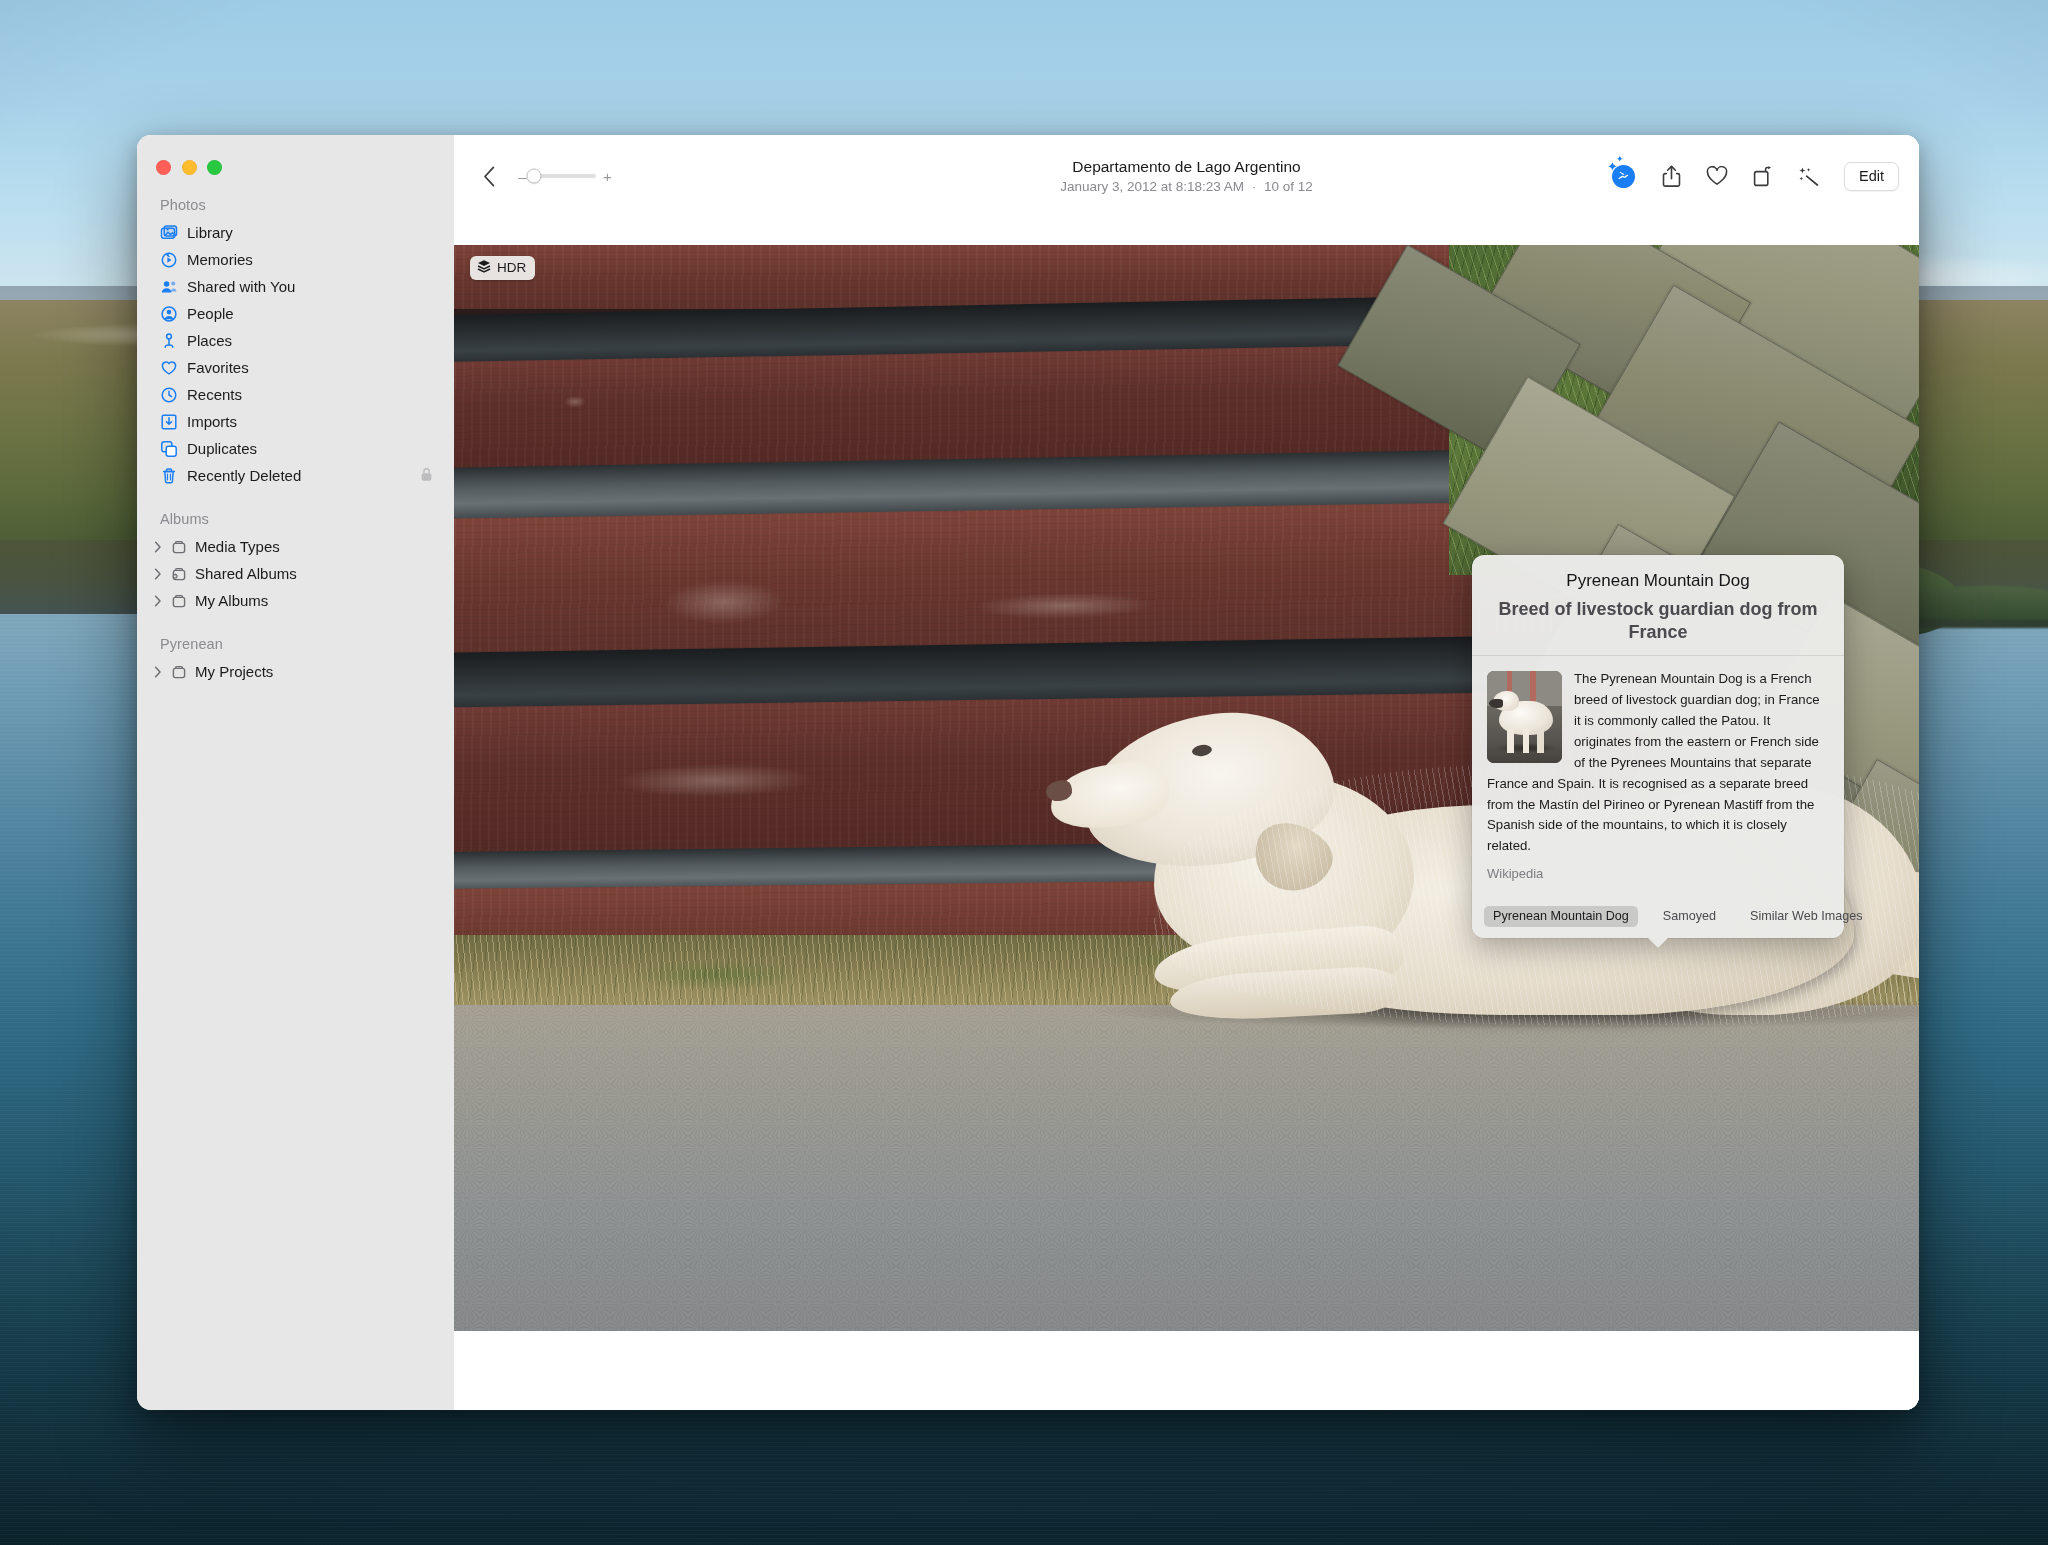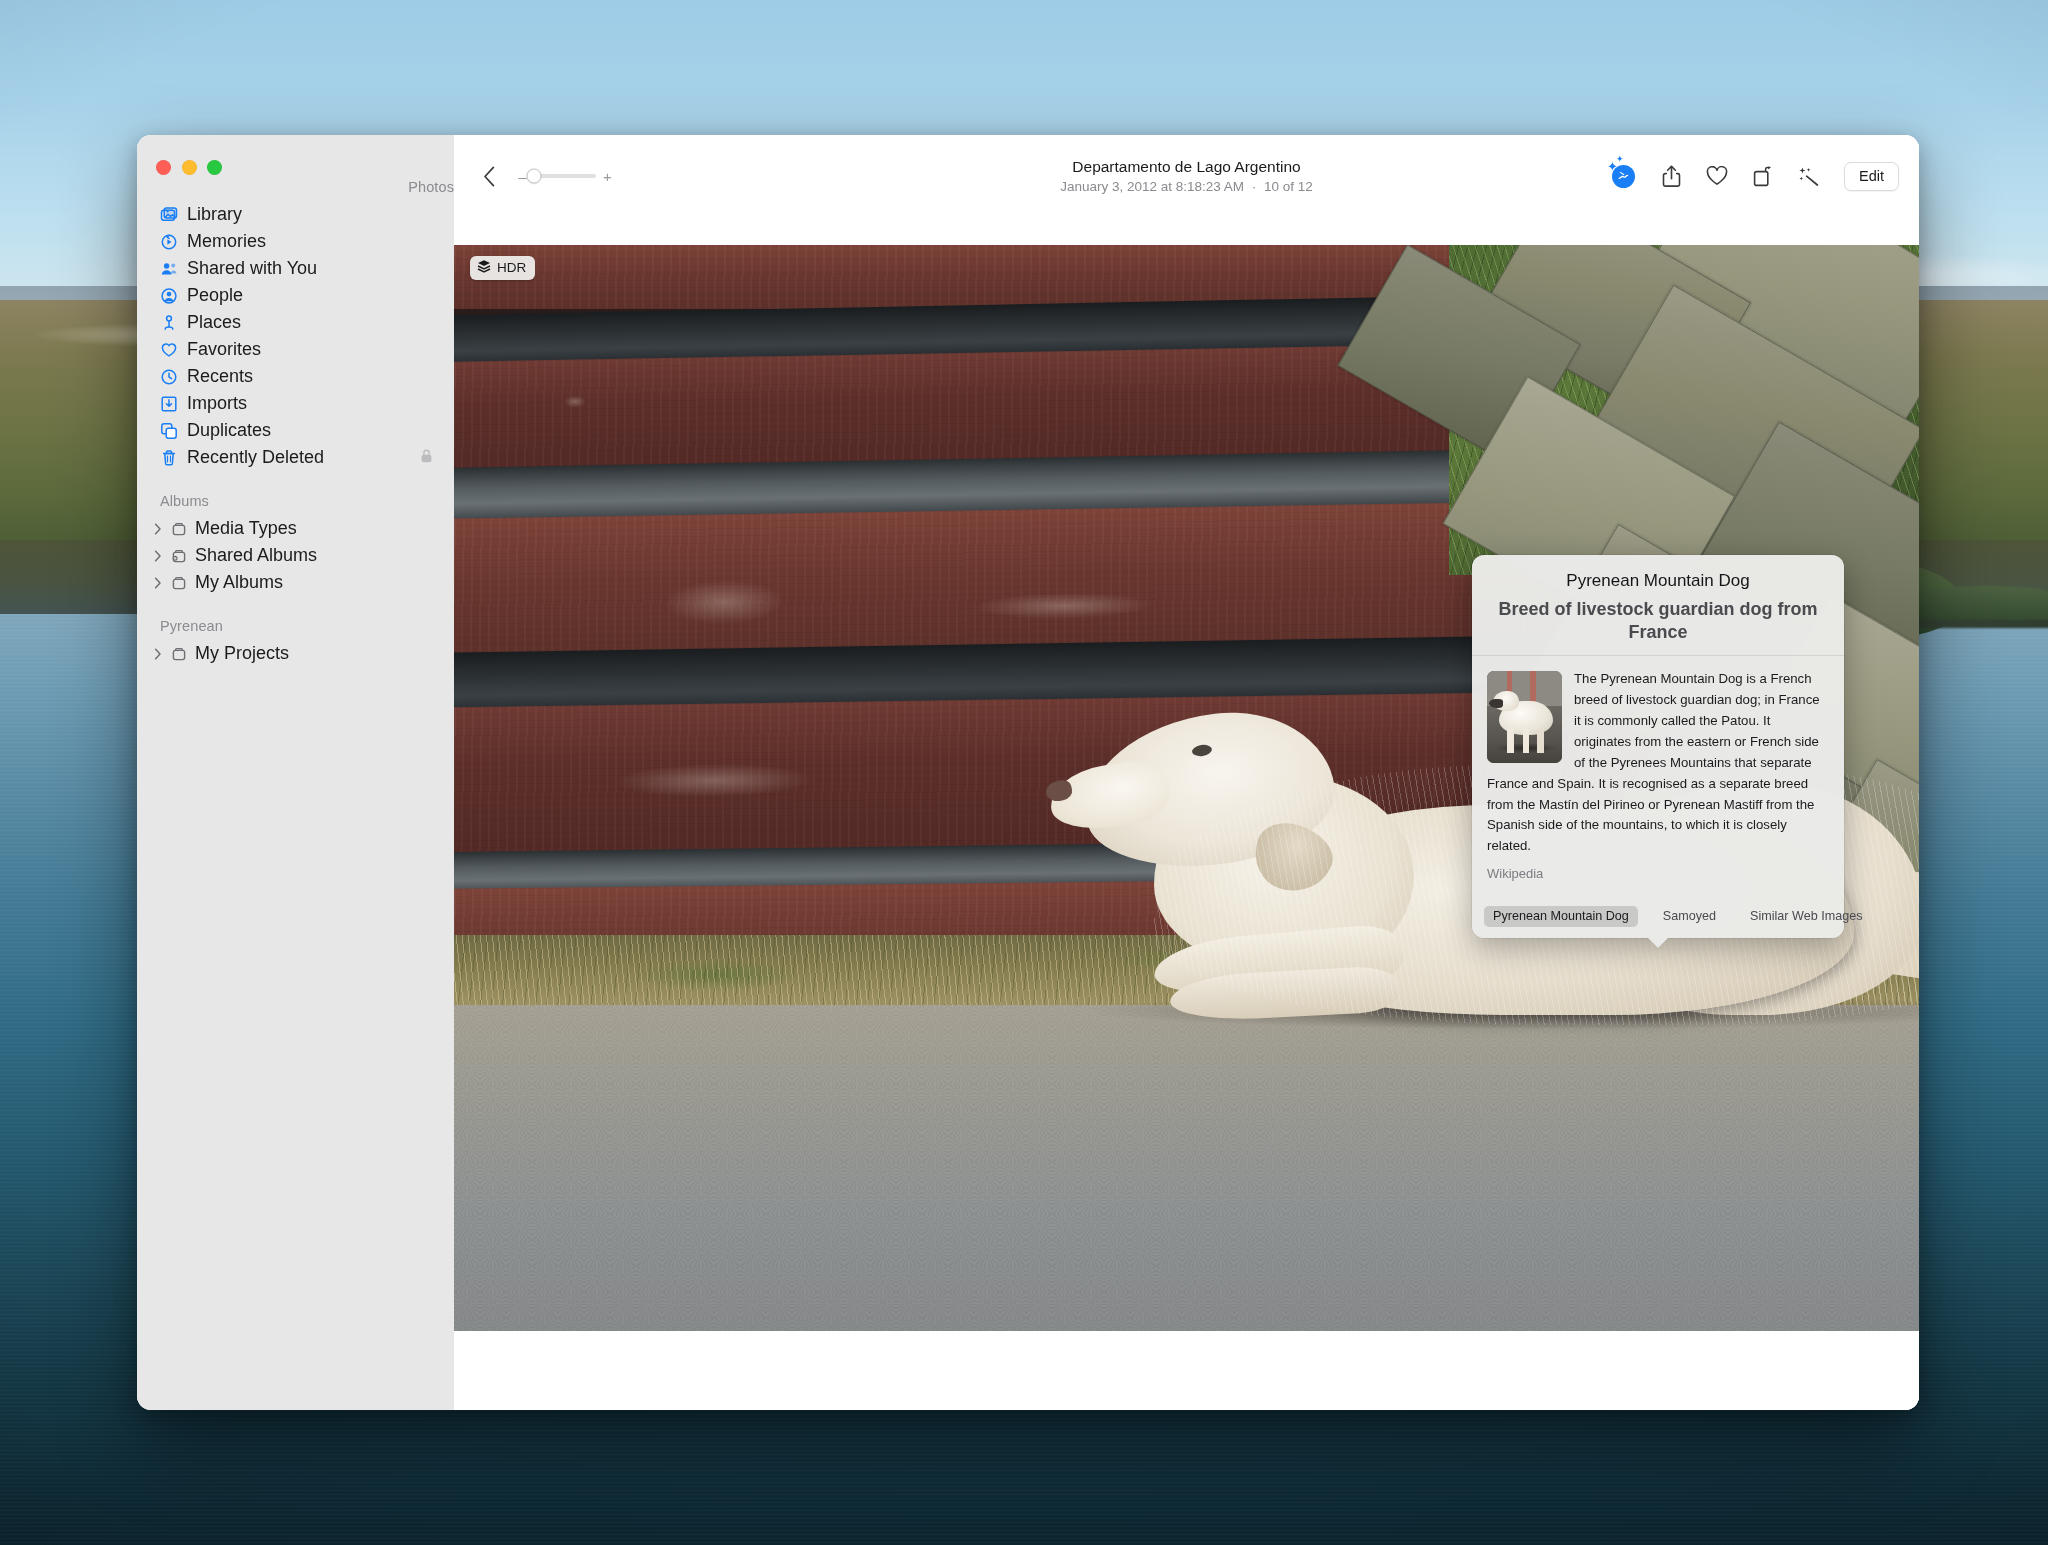--- a/index.html
+++ b/index.html
@@ -102,25 +102,25 @@
   }
   .tl { width: 15px; height: 15px; border-radius: 50%; }
   .tl.red    { background: #ff5f57; box-shadow: inset 0 0 0 .5px rgba(0,0,0,.07); }
   .tl.yellow { background: #febc2e; box-shadow: inset 0 0 0 .5px rgba(0,0,0,.07); }
   .tl.green  { background: #28c840; box-shadow: inset 0 0 0 .5px rgba(0,0,0,.07); }
 
   .sb-section {
     font-size: 14.5px; color: #8b8b90; font-weight: 400;
     padding: 0 0 6px 23px; margin-top: 22px; letter-spacing: .1px;
   }
-  .sb-section.first { margin-top: 0; text-align: right; }
+  .sb-section.first { margin-top: 18px; }
   .sb-item {
     display: flex; align-items: center; gap: 9px;
     height: 27px; margin: 0 11px 0 11px; padding-left: 11px;
-    border-radius: 6px; font-size: 18px; color: #1b1b1d;
+    border-radius: 6px; font-size: 15px; color: #1b1b1d;
     position: relative; cursor: default;
   }
   .sb-item .ic { width: 19px; height: 19px; flex: 0 0 19px; display: flex; align-items: center; justify-content: center; }
   .sb-item .ic svg { display: block; }
   .sb-lock { position: absolute; right: 10px; top: 50%; transform: translateY(-50%); opacity: .55; }
   .sb-disc {
     width: 12px; flex: 0 0 12px; display: flex; align-items: center; justify-content: center;
     color: #6e6e73; margin-right: -2px;
   }
   .sb-item.has-disc { padding-left: 4px; gap: 7px; }

